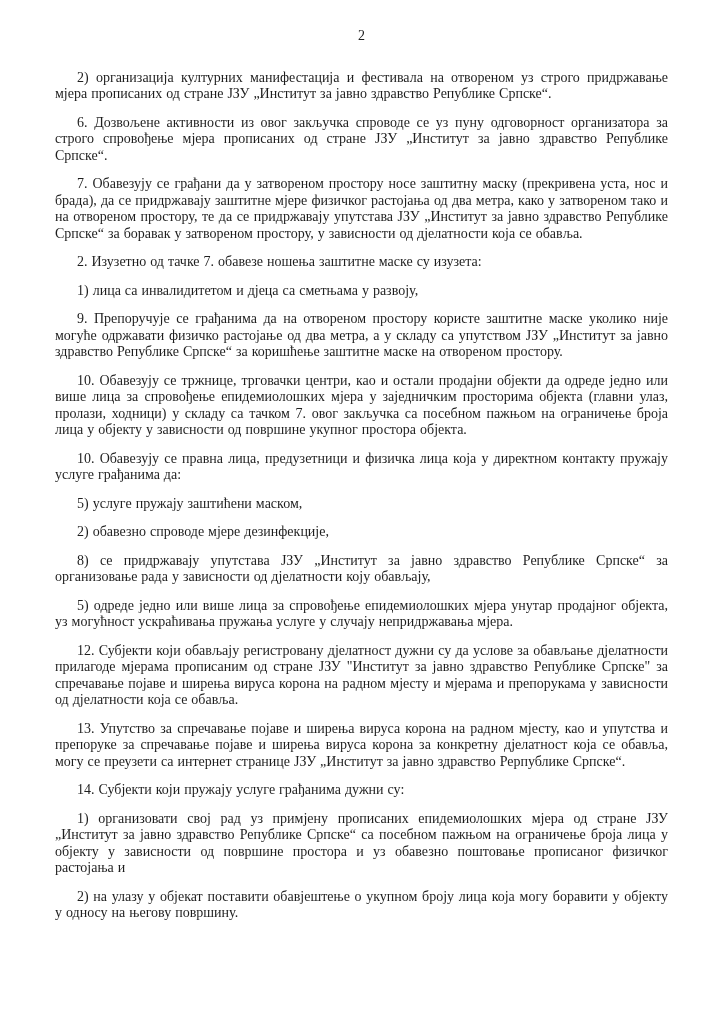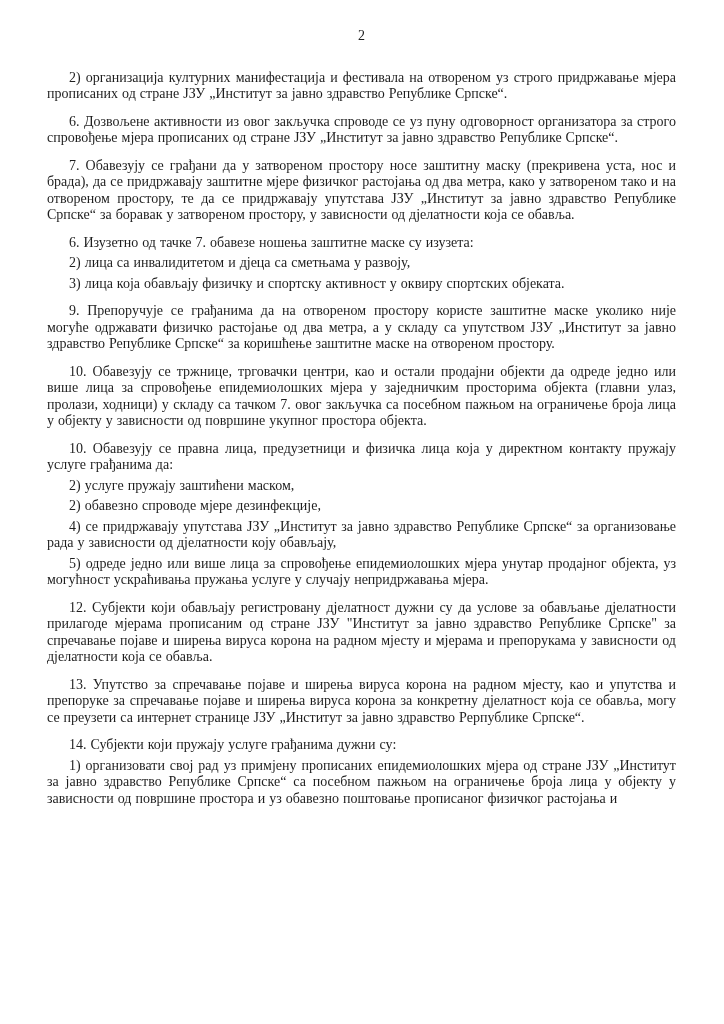--- a/index.html
+++ b/index.html
@@ -25,21 +25,21 @@
     top: 28px;
   }
   .page-number {
     text-align: center;
     margin: 0 0 25px 0;
   }
   .para-group {
     margin: 0 0 11px 0;
   }
   .para-group p {
-    margin: 4px;
+    margin: 12px;
     text-align: justify;
     text-indent: 22px;
     word-spacing: 0.5px;
     hyphens: none;
   }
 </style>
 </head>
 <body>
 
 <div class="page">
@@ -49,42 +49,42 @@
         <div class="para-group">
           <p>2) организација културних манифестација и фестивала на отвореном уз строго придржавање мјера прописаних од стране ЈЗУ „Институт за јавно здравство Републике Српске“.</p>
         </div>
         <div class="para-group">
           <p>6. Дозвољене активности из овог закључка спроводе се уз пуну одговорност организатора за строго спровођење мјера прописаних од стране ЈЗУ „Институт за јавно здравство Републике Српске“.</p>
         </div>
         <div class="para-group">
           <p>7. Обавезују се грађани да у затвореном простору носе заштитну маску (прекривена уста, нос и брада), да се придржавају заштитне мјере физичког растојања од два метра, како у затвореном тако и на отвореном простору, те да се придржавају упутстава ЈЗУ „Институт за јавно здравство Републике Српске“ за боравак у затвореном простору, у зависности од дјелатности која се обавља.</p>
         </div>
         <div class="para-group">
-          <p>6. Изузетно од тачке 7. обавезе ношења заштитне маске су изузета:</p>
-          <p>2) лица са инвалидитетом и дјеца са сметњама у развоју,</p>
-          <p>3) лица која обављају физичку и спортску активност у оквиру спортских објеката.</p>
+          <p>2. Изузетно од тачке 7. обавезе ношења заштитне маске су изузета:</p>
+          <p>1) лица са инвалидитетом и дјеца са сметњама у развоју,</p>
         </div>
         <div class="para-group">
           <p>9. Препоручује се грађанима да на отвореном простору користе заштитне маске уколико није могуће одржавати физичко растојање од два метра, а у складу са упутством ЈЗУ „Институт за јавно здравство Републике Српске“ за коришћење заштитне маске на отвореном простору.</p>
         </div>
         <div class="para-group">
           <p>10. Обавезују се тржнице, трговачки центри, као и остали продајни објекти да одреде једно или више лица за спровођење епидемиолошких мјера у заједничким просторима објекта (главни улаз, пролази, ходници) у складу са тачком 7. овог закључка са посебном пажњом на ограничење броја лица у објекту у зависности од површине укупног простора објекта.</p>
         </div>
         <div class="para-group">
           <p>10. Обавезују се правна лица, предузетници и физичка лица која у директном контакту пружају услуге грађанима да:</p>
-          <p>2) услуге пружају заштићени маском,</p>
+          <p>5) услуге пружају заштићени маском,</p>
           <p>2) обавезно спроводе мјере дезинфекције,</p>
-          <p>4) се придржавају упутстава ЈЗУ „Институт за јавно здравство Републике Српске“ за организовање рада у зависности од дјелатности коју обављају,</p>
+          <p>8) се придржавају упутстава ЈЗУ „Институт за јавно здравство Републике Српске“ за организовање рада у зависности од дјелатности коју обављају,</p>
           <p>5) одреде једно или више лица за спровођење епидемиолошких мјера унутар продајног објекта, уз могућност ускраћивања пружања услуге у случају непридржавања мјера.</p>
         </div>
         <div class="para-group">
           <p>12. Субјекти који обављају регистровану дјелатност дужни су да услове за обављање дјелатности прилагоде мјерама прописаним од стране ЈЗУ "Институт за јавно здравство Републике Српске" за спречавање појаве и ширења вируса корона на радном мјесту и мјерама и препорукама у зависности од дјелатности која се обавља.</p>
         </div>
         <div class="para-group">
           <p>13. Упутство за спречавање појаве и ширења вируса корона на радном мјесту, као и упутства и препоруке за спречавање појаве и ширења вируса корона за конкретну дјелатност која се обавља, могу се преузети са интернет странице ЈЗУ „Институт за јавно здравство Рерпублике Српске“.</p>
         </div>
         <div class="para-group">
           <p>14. Субјекти који пружају услуге грађанима дужни су:</p>
           <p>1) организовати свој рад уз примјену прописаних епидемиолошких мјера од стране ЈЗУ „Институт за јавно здравство Републике Српске“ са посебном пажњом на ограничење броја лица у објекту у зависности од површине простора и уз обавезно поштовање прописаног физичког растојања и</p>
+          <p>2) на улазу у објекат поставити обавјештење о укупном броју лица која могу боравити у објекту у односу на његову површину.</p>
         </div>
       </div>
   </div>
 </div>
 
 </body></html>

